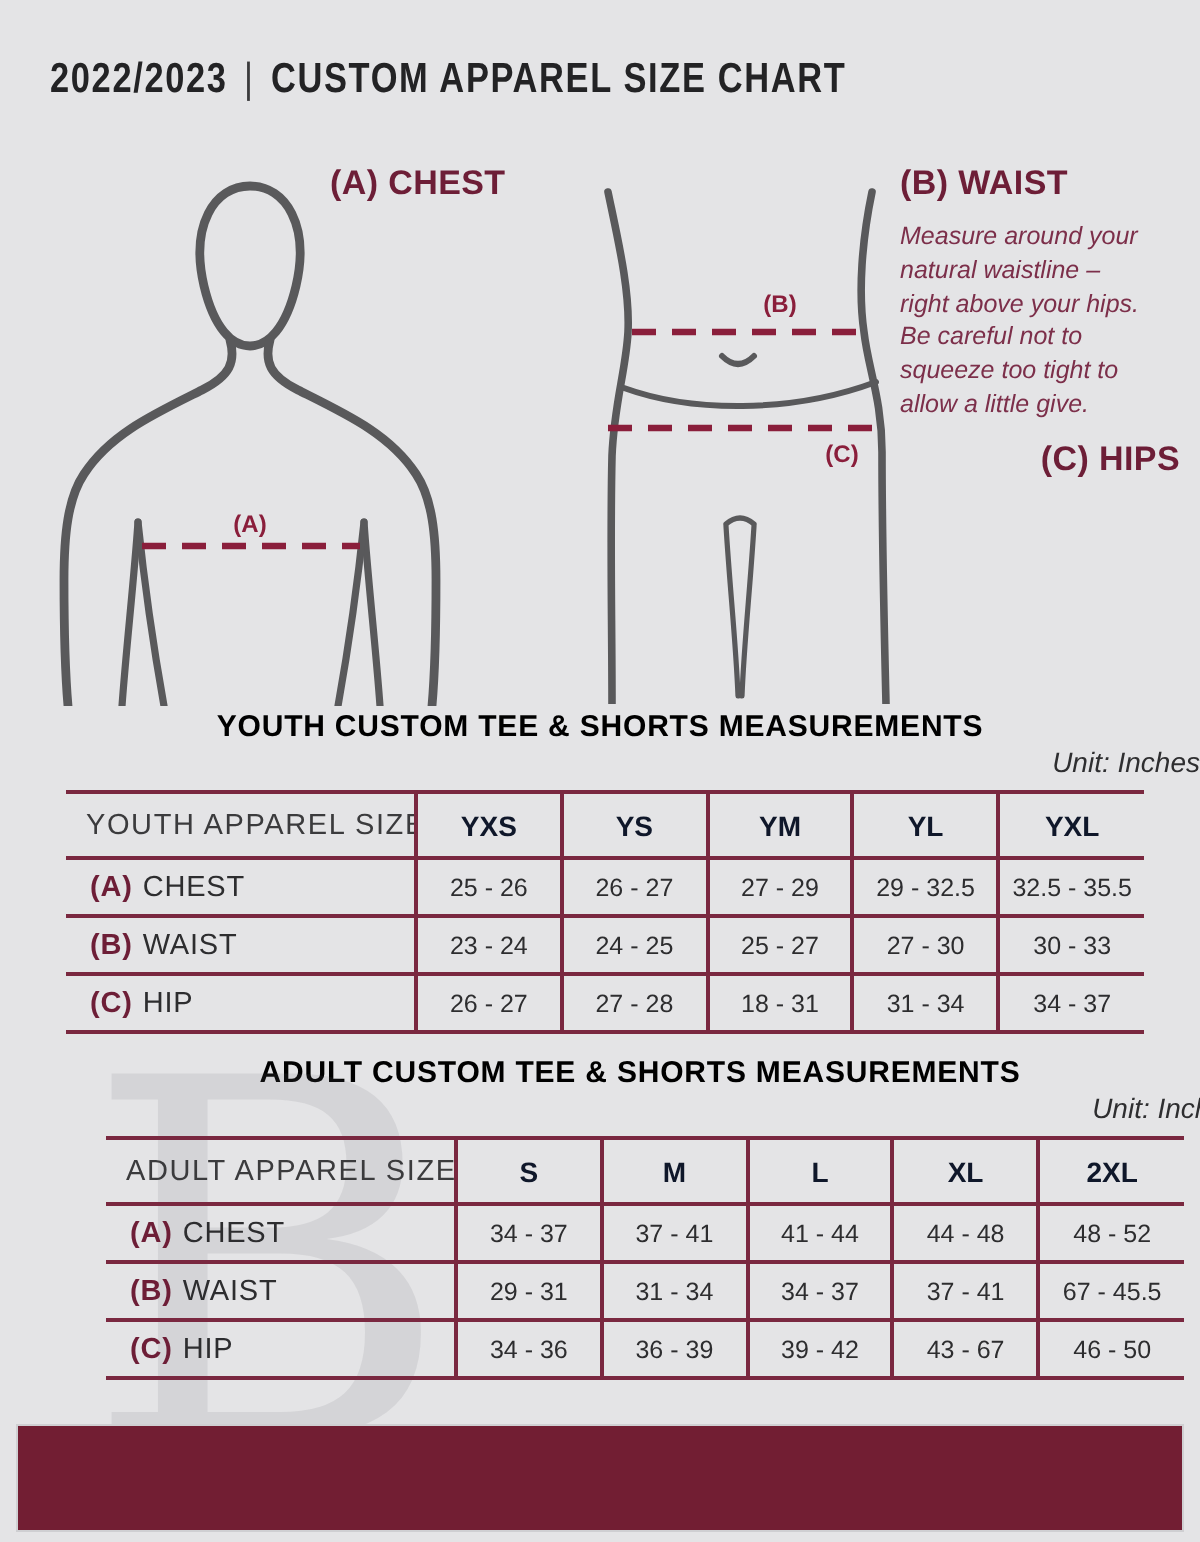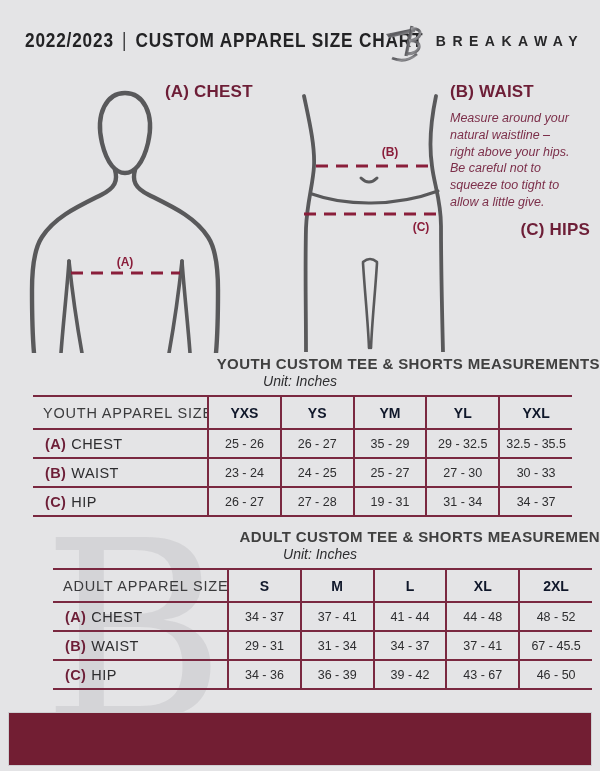--- a/index.html
+++ b/index.html
@@ -42,25 +42,25 @@
   }
   .instr-a{left:165px;top:2px;}
   .instr-b{left:450px;top:2px;width:135px;}
   .instr-c{left:450px;top:140px;width:140px;text-align:right;}
 
   
   .tbl-section{position:absolute;left:0;width:600px;}
   .sec-youth{top:355px;}
   .sec-adult{top:528px;padding-left:20px;}
   .tbl-title{
-    margin:0;text-align:right;font-size:15px;font-weight:bold;
-    color:#404040;letter-spacing:0.4px;
+    margin:0;text-align:center;font-size:15px;font-weight:bold;
+    color:#000000;letter-spacing:0.4px;
   }
   .tbl-unit{
-    margin:1px 0 6px 0;text-align:center;font-size:14px;
+    margin:1px 0 6px 0;text-align:right;font-size:14px;
     font-style:italic;color:#2e2e30;
   }
   table.size-table{
     border-collapse:collapse;table-layout:fixed;
     width:539px;margin-left:33px;background:transparent;
     position:relative;z-index:2;
   }
   .size-table th,.size-table td{
     border-top:2px solid var(--table-border,#7a2840);
     padding:0;overflow:hidden;white-space:nowrap;
@@ -101,38 +101,20 @@
 </style>
 </head>
 <body>
 
 <div class="page">
 
   <div class="hdr-title">
     <span>2022/2023</span><span class="sep">|</span><span>CUSTOM APPAREL SIZE CHART</span>
   </div>
 
-  <div class="brand">
-    <svg class="logo-svg" width="44" height="42" viewBox="0 0 44 42">
-      <defs>
-        <linearGradient id="metal" x1="0" y1="0" x2="1" y2="1">
-          <stop offset="0" stop-color="#aeaeb2"></stop>
-          <stop offset="0.45" stop-color="#59595d"></stop>
-          <stop offset="0.7" stop-color="#8e8e92"></stop>
-          <stop offset="1" stop-color="#46464a"></stop>
-        </linearGradient>
-      </defs>
-      <path d="M2,14 L31,8 L31,12 L5,18 Z" fill="url(#metal)"></path>
-      <path d="M28,6 L22,36" fill="none" stroke="url(#metal)" stroke-width="3.4"></path>
-      <path d="M27,9 C 39,7 40,19 25,21" fill="none" stroke="url(#metal)" stroke-width="3"></path>
-      <path d="M25,21 C 39,19 39,34 22,34" fill="none" stroke="url(#metal)" stroke-width="3"></path>
-      <path d="M8,38 Q 21,44 33,34" fill="none" stroke="url(#metal)" stroke-width="2.8"></path>
-    </svg>
-    <span class="brand-name">BREAKAWAY</span>
-  </div>
 
   <div class="diagram">
 
     <svg class="fig fig-upper" width="210" height="268" viewBox="0 0 210 268">
       <g fill="none" stroke="#59595b" stroke-width="4.4" stroke-linecap="round">
         <path d="M77,58 C70,28 82,8 100,8 C118,8 130,28 123,58 C118,79 109,88 100,88 C91,88 82,79 77,58"></path>
         <path d="M90,85 C93,96 90,103 76,110 C52,122 30,132 17,152 C9,164 7,182 7,205 C7,225 7,245 9,268"></path>
         <path d="M110,85 C107,96 110,103 124,110 C148,122 170,132 183,152 C191,164 193,182 193,205 C193,225 193,245 191,268"></path>
         <path d="M44,176 C42,205 38,240 36,268" stroke-width="3.6"></path>
         <path d="M44,176 C47,205 52,240 57,268" stroke-width="3.6"></path>
@@ -200,37 +182,37 @@
             <th>YM</th>
             <th>YL</th>
             <th>YXL</th>
           </tr>
         </thead>
         <tbody>
           <tr>
             <td><span class="prefix">(A)</span>CHEST</td>
             <td>25 - 26</td>
             <td>26 - 27</td>
-            <td>35 - 29</td>
+            <td>27 - 29</td>
             <td>29 - 32.5</td>
             <td>32.5 - 35.5</td>
           </tr>
           <tr>
             <td><span class="prefix">(B)</span>WAIST</td>
             <td>23 - 24</td>
             <td>24 - 25</td>
             <td>25 - 27</td>
             <td>27 - 30</td>
             <td>30 - 33</td>
           </tr>
           <tr>
             <td><span class="prefix">(C)</span>HIP</td>
             <td>26 - 27</td>
             <td>27 - 28</td>
-            <td>19 - 31</td>
+            <td>18 - 31</td>
             <td>31 - 34</td>
             <td>34 - 37</td>
           </tr>
         </tbody>
       </table>
   </div>
 
   <div class="tbl-section sec-adult">
     <h2 class="tbl-title">ADULT CUSTOM TEE &amp; SHORTS MEASUREMENTS</h2>
     <div class="tbl-unit">Unit: Inches</div>

